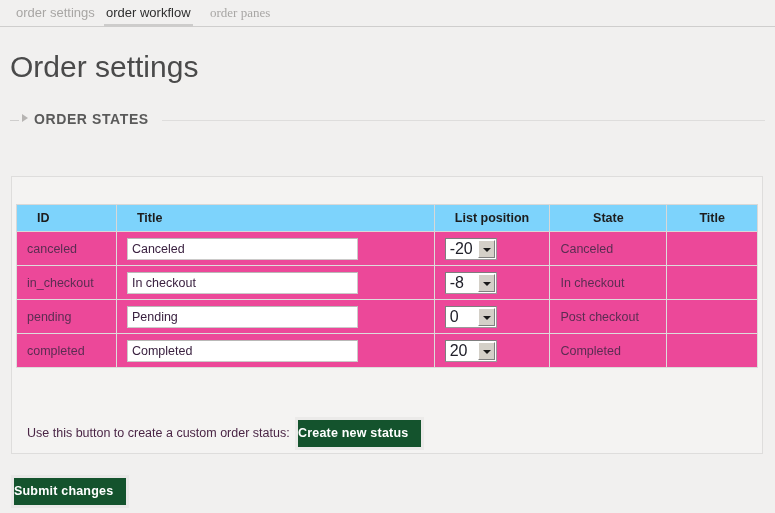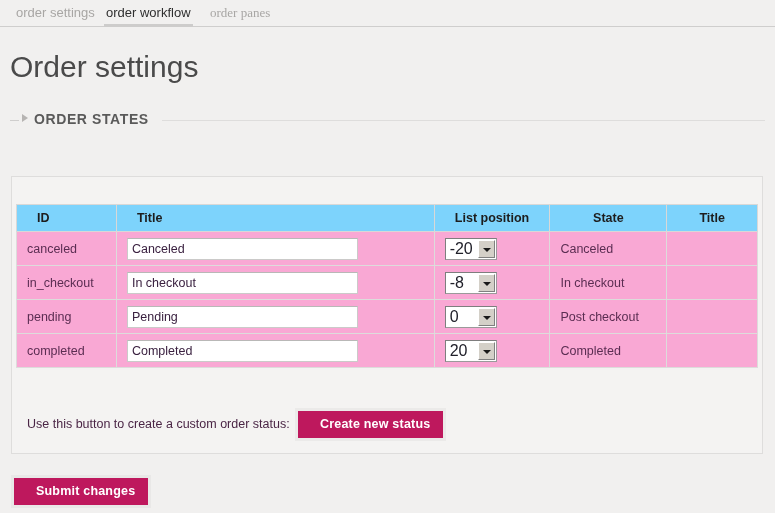--- a/index.html
+++ b/index.html
@@ -94,21 +94,21 @@
     font-size: 12.5px; color: #1d1d1d; font-weight: bold;
     text-align: left;
     padding: 6px 0 6px 20px;
     height: 25px;
   }
   table.statuses th.c-pos, table.statuses th.c-state, table.statuses th.c-rm {
     text-align: center; padding-left: 0;
   }
   table.statuses td {
     border: 1px solid #dddcdb;
-    background: #f9a8d4;
+    background: #ec4899;
     height: 34px;
     padding: 0 10px;
     font-size: 12.5px;
     color: #5b2d52;
     vertical-align: middle;
   }
   .col-id    { width: 100px; }
   .col-title { width: 318px; }
   .col-pos   { width: 116px; }
   .col-state { width: 117px; }
@@ -155,39 +155,39 @@
   .pos-arrow {
     position: absolute; left: 4px; top: 7px;
     width: 0; height: 0;
     border-left: 4px solid transparent;
     border-right: 4px solid transparent;
     border-top: 4px solid #1a1a1a;
   }
 
   
   .create-row {
-    position: absolute; left: 4px; top: 231px; width: 742px; height: 34px;
+    position: absolute; left: 4px; top: 240px; width: 742px; height: 34px;
   }
   .create-label {
     position: absolute; left: 11px; top: 9px;
     font-size: 12.5px; color: #4a2545;
   }
   .btn-wrap {
     position: absolute; left: 279px; top: 0;
     background: #ebeae9;
     padding: 3px;
   }
   .btn {
     display: block;
-    background: #be185d;
+    background: #14532d;
     color: #ffffff;
     font-family: "Liberation Sans", sans-serif;
     font-size: 12.5px; font-weight: bold;
     border: 0;
-    padding: 6px 13px 7px 22px;
+    padding: 6px 13px 7px 0;
     cursor: pointer;
     letter-spacing: 0.2px;
   }
 
   
   .submit-wrap {
     position: absolute; left: 11px; top: 475px;
     background: #e9e8e7;
     padding: 3px;
   }

